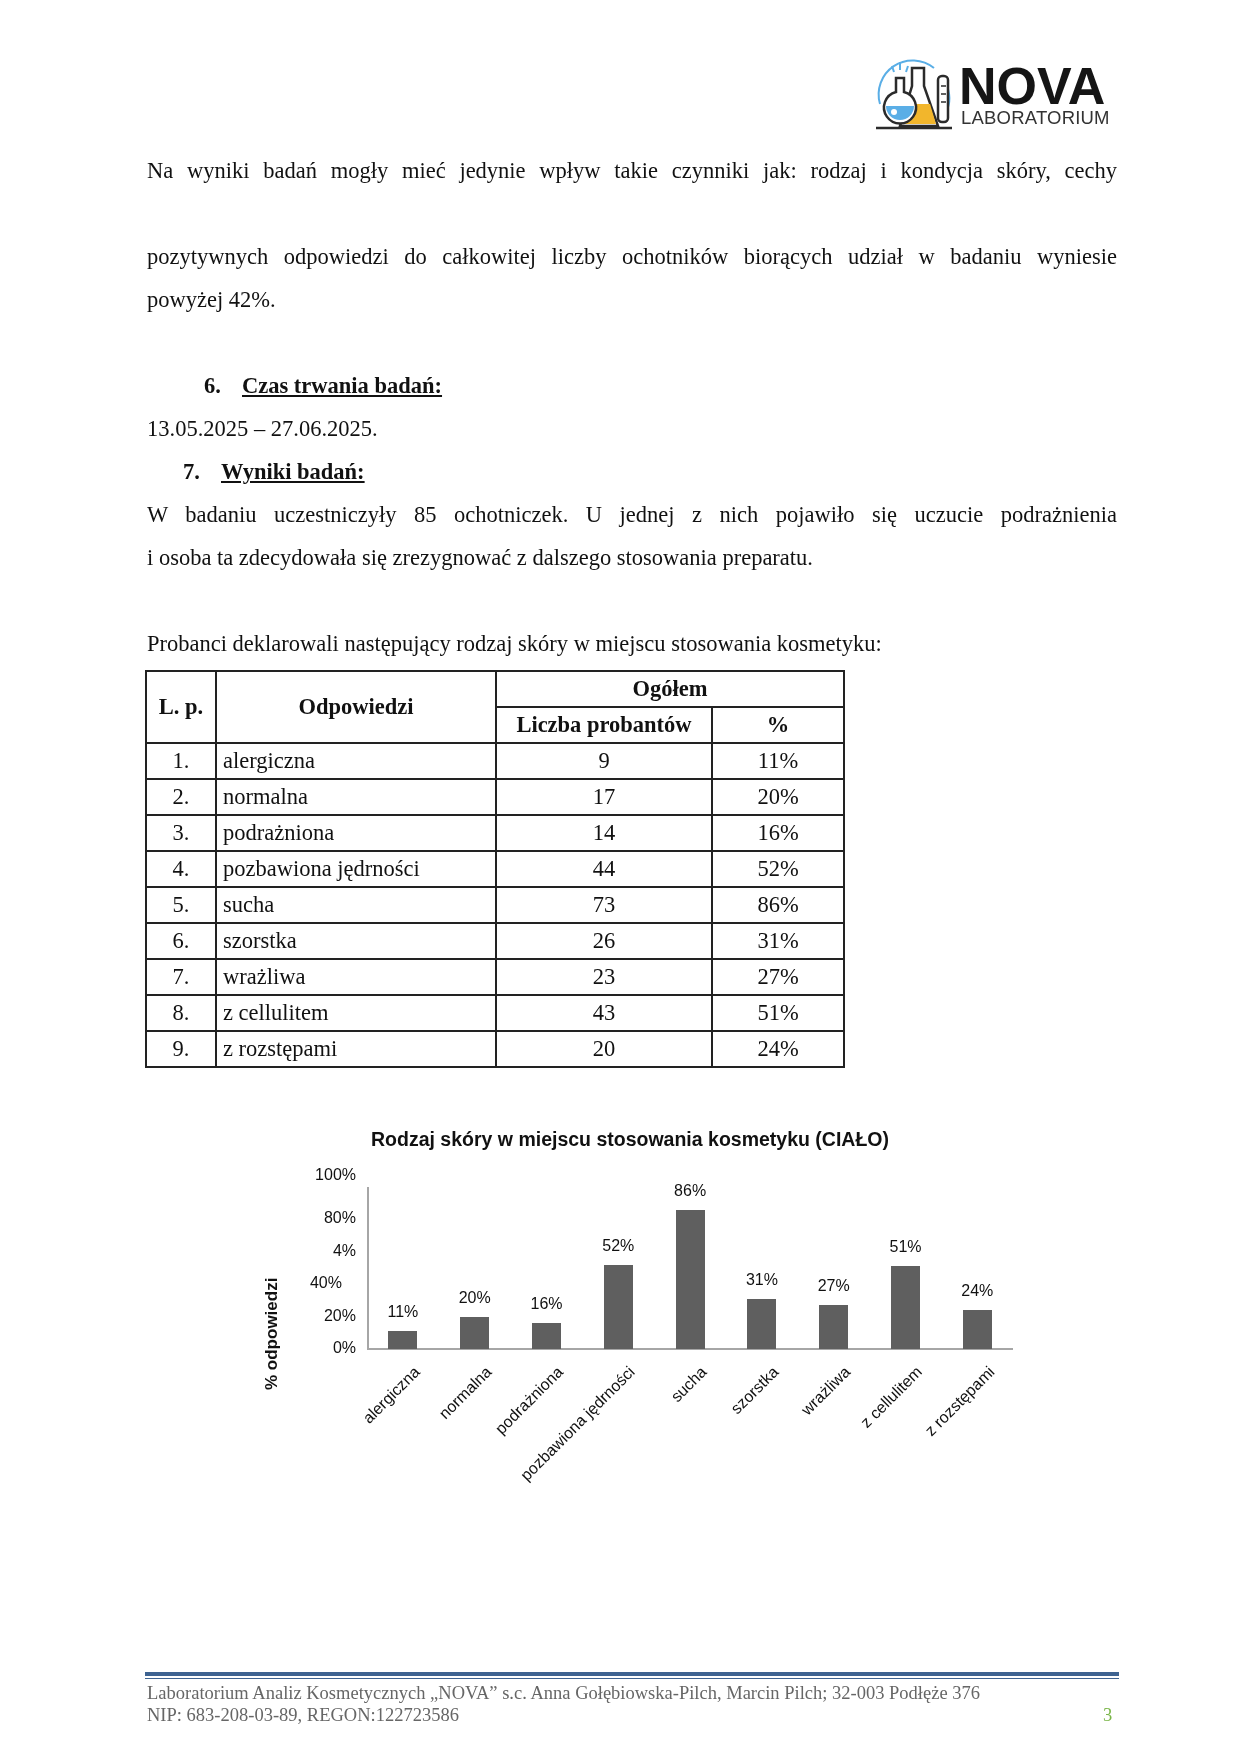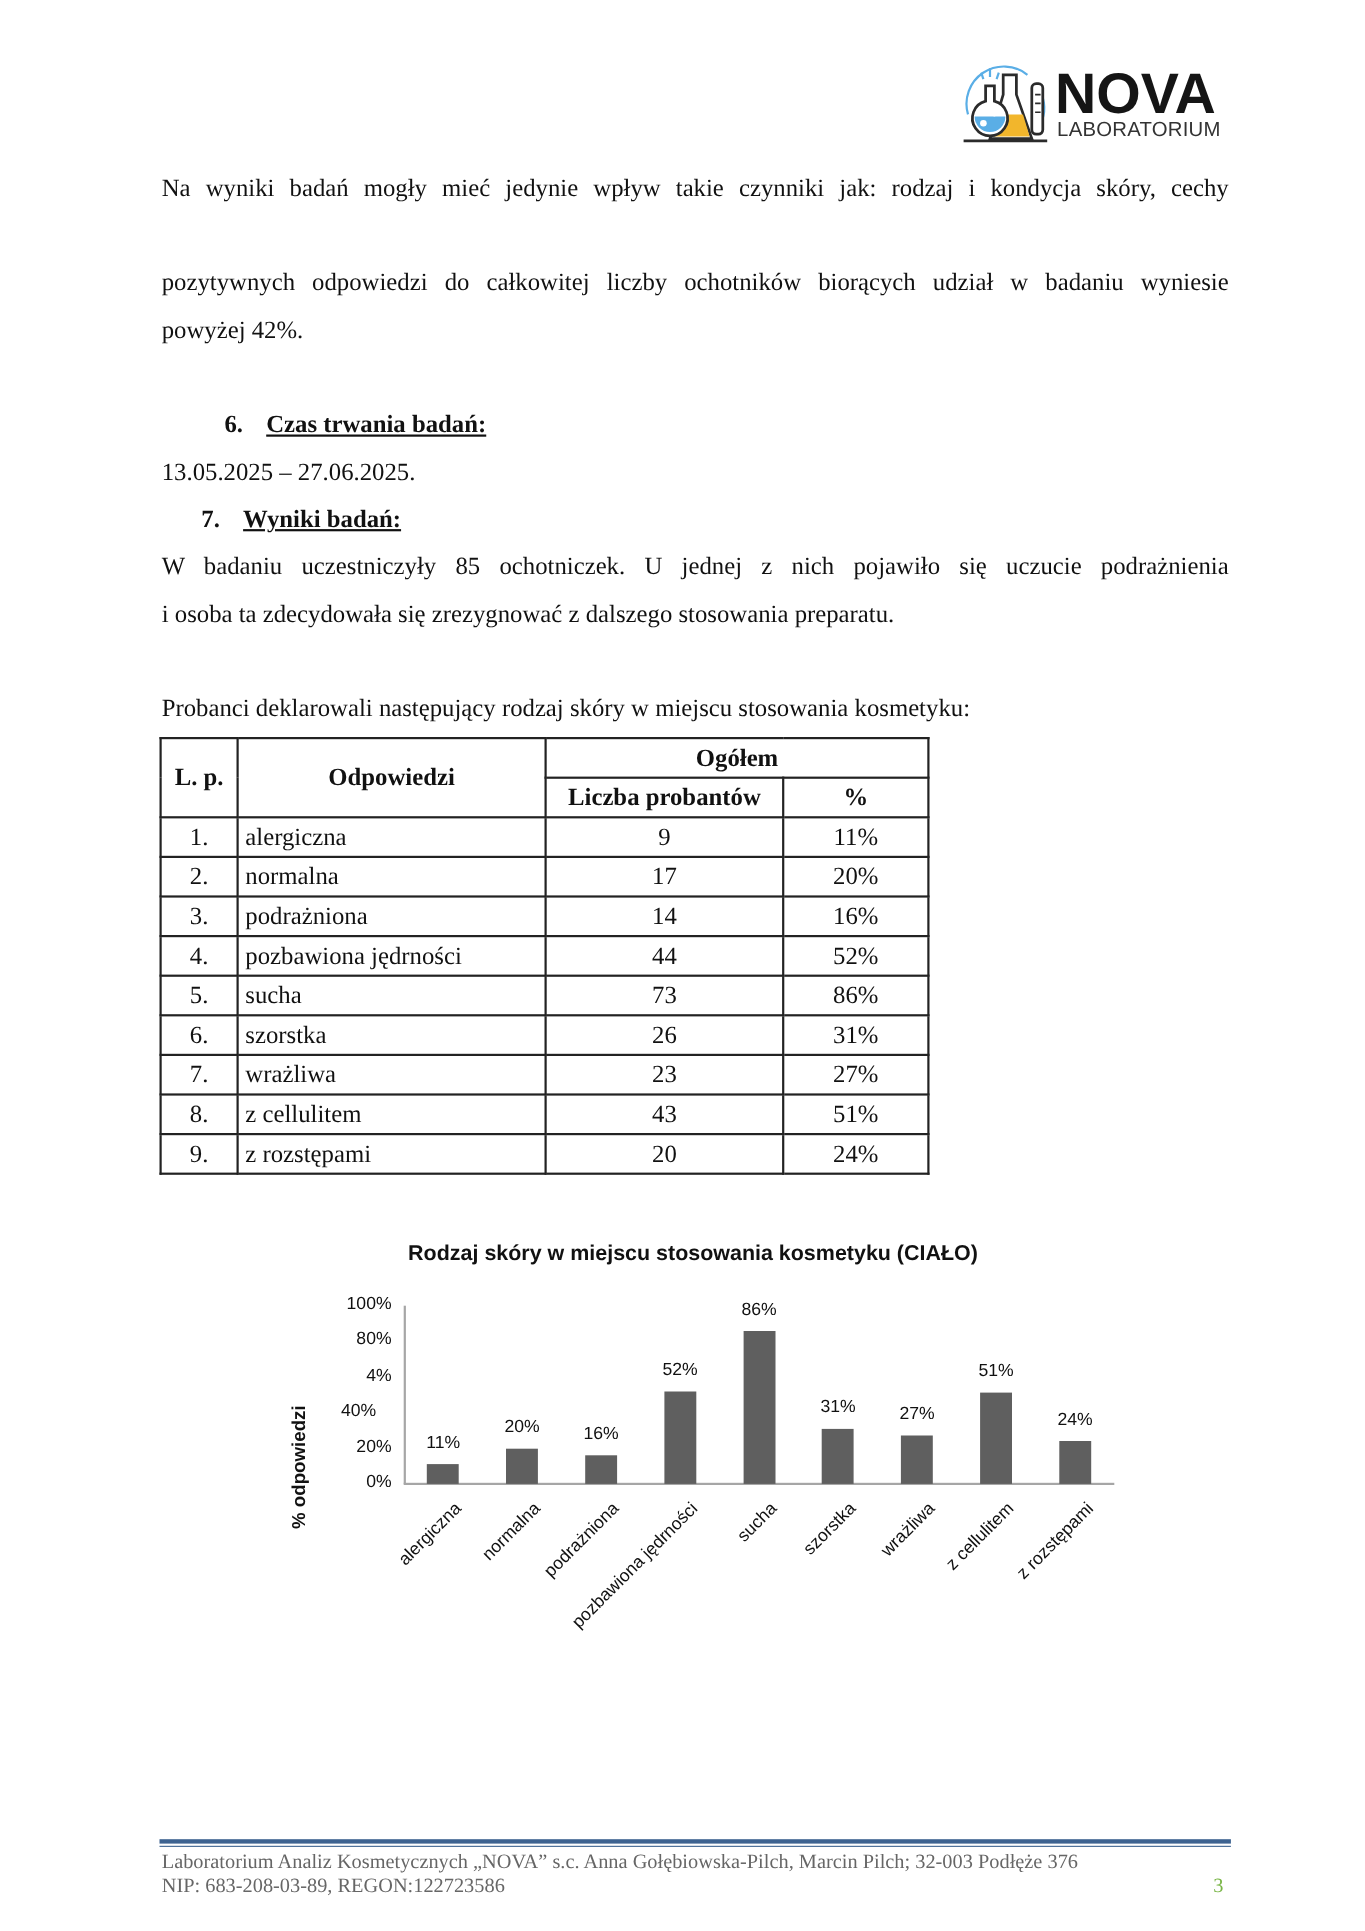--- a/index.html
+++ b/index.html
@@ -179,21 +179,21 @@
 
 <div class="chart" id="chart">
   <div class="chart-title">Rodzaj skóry w miejscu stosowania kosmetyku (CIAŁO)</div>
   <div class="ylabel">% odpowiedzi</div>
   <div id="yticks">
       <div class="ytick" style="left: 46px; top: 219px;">0%</div>
       <div class="ytick" style="left: 46px; top: 186.6px;">20%</div>
       <div class="ytick" style="left: 32px; top: 154.2px;">40%</div>
       <div class="ytick" style="left: 46px; top: 121.8px;">4%</div>
       <div class="ytick" style="left: 46px; top: 89.4px;">80%</div>
-      <div class="ytick" style="left: 46px; top: 57px;">100%</div>
+      <div class="ytick" style="left: 46px; top: 46px;">100%</div>
     </div>
   <div class="axis-y"></div>
   <div class="axis-x"></div>
   <div id="bars">
       <div class="bar" style="left: 148.4px; top: 211.18px; height: 17.82px; background: rgb(95, 95, 95);"></div>
       <div class="bar-lbl" style="left: 132.9px; top: 183.18px;">11%</div>
       <div class="xlbl" style="right: 629.1px; top: 243px;">alergiczna</div>
       <div class="bar" style="left: 220.2px; top: 196.6px; height: 32.4px; background: rgb(95, 95, 95);"></div>
       <div class="bar-lbl" style="left: 204.7px; top: 168.6px;">20%</div>
       <div class="xlbl" style="right: 557.3px; top: 243px;">normalna</div>

